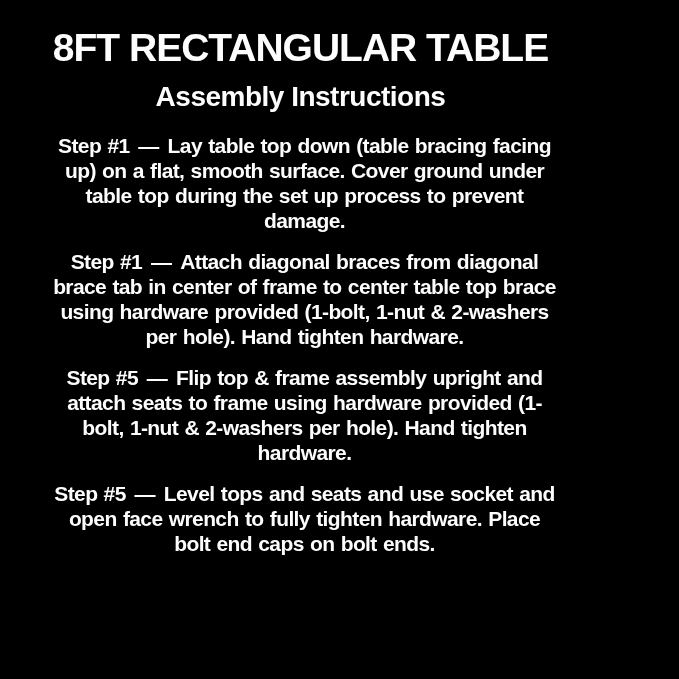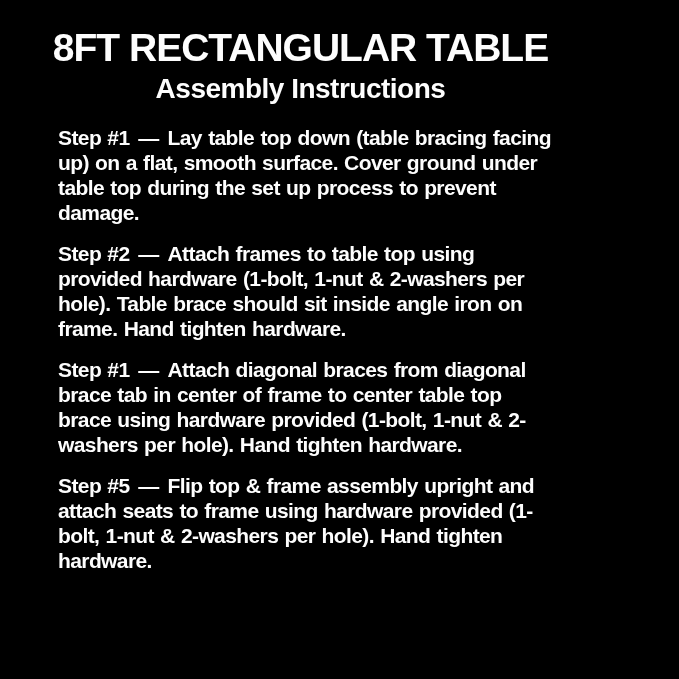--- a/index.html
+++ b/index.html
@@ -24,54 +24,55 @@
   .title {
     margin: 0;
     font-size: 39px;
     line-height: 1.12;
     font-weight: 800;
     letter-spacing: -1px;
     text-transform: uppercase;
     white-space: nowrap;
   }
   .subtitle {
-    margin: 4px 0 0 0;
+    margin: 12px 0 0 0;
     font-size: 28px;
     line-height: 1.1;
     font-weight: 800;
     letter-spacing: -0.5px;
   }
   .steps {
     margin-top: 21px;
   }
   .step {
-    margin: 0 0 16px 16px;
+    margin: 0 0 16px 8px;
     font-size: 21px;
     line-height: 25px;
     font-weight: 800;
     letter-spacing: -0.6px;
     word-spacing: 1px;
+    text-align: center;
   }
   .step-dash {
     display: inline-block;
     margin: 0 0.42em;
   }
 </style>
 </head>
 <body>
 
 <div class="page">
   <div class="header">
     <h1 class="title">8FT RECTANGULAR TABLE</h1>
     <h2 class="subtitle">Assembly Instructions</h2>
   </div>
 
   <div class="steps">
     <p class="step"><span class="step-label">Step #1</span><span class="step-dash">—</span><span class="step-text">Lay table top down (table bracing facing up) on a flat, smooth surface. Cover ground under table top during the set up process to prevent damage.</span></p>
 
-    <p class="step"><span class="step-label">Step #2</span><span class="step-dash">—</span><span class="step-text">Attach frames to table top using provided hardware (1-bolt, 1-nut &amp; 2-washers per hole). Table brace should sit inside angle iron on frame. Hand tighten hardware.</span></p>
 
     <p class="step"><span class="step-label">Step #1</span><span class="step-dash">—</span><span class="step-text">Attach diagonal braces from diagonal brace tab in center of frame to center table top brace using hardware provided (1-bolt, 1-nut &amp; 2-washers per hole). Hand tighten hardware.</span></p>
 
     <p class="step"><span class="step-label">Step #5</span><span class="step-dash">—</span><span class="step-text">Flip top &amp; frame assembly upright and attach seats to frame using hardware provided (1-bolt, 1-nut &amp; 2-washers per hole). Hand tighten hardware.</span></p>
 
+    <p class="step"><span class="step-label">Step #5</span><span class="step-dash">—</span><span class="step-text">Level tops and seats and use socket and open face wrench to fully tighten hardware. Place bolt end caps on bolt ends.</span></p>
   </div>
 </div>
 
 </body></html>

